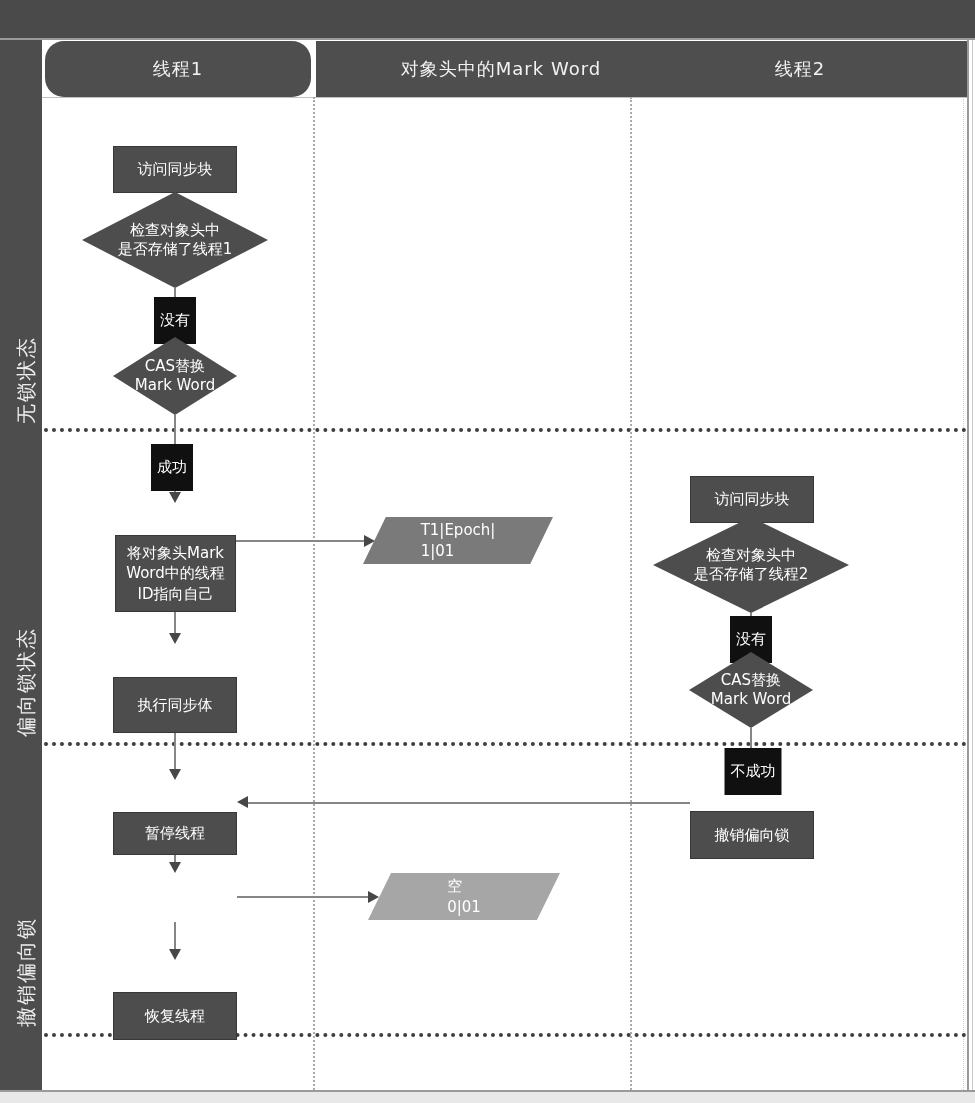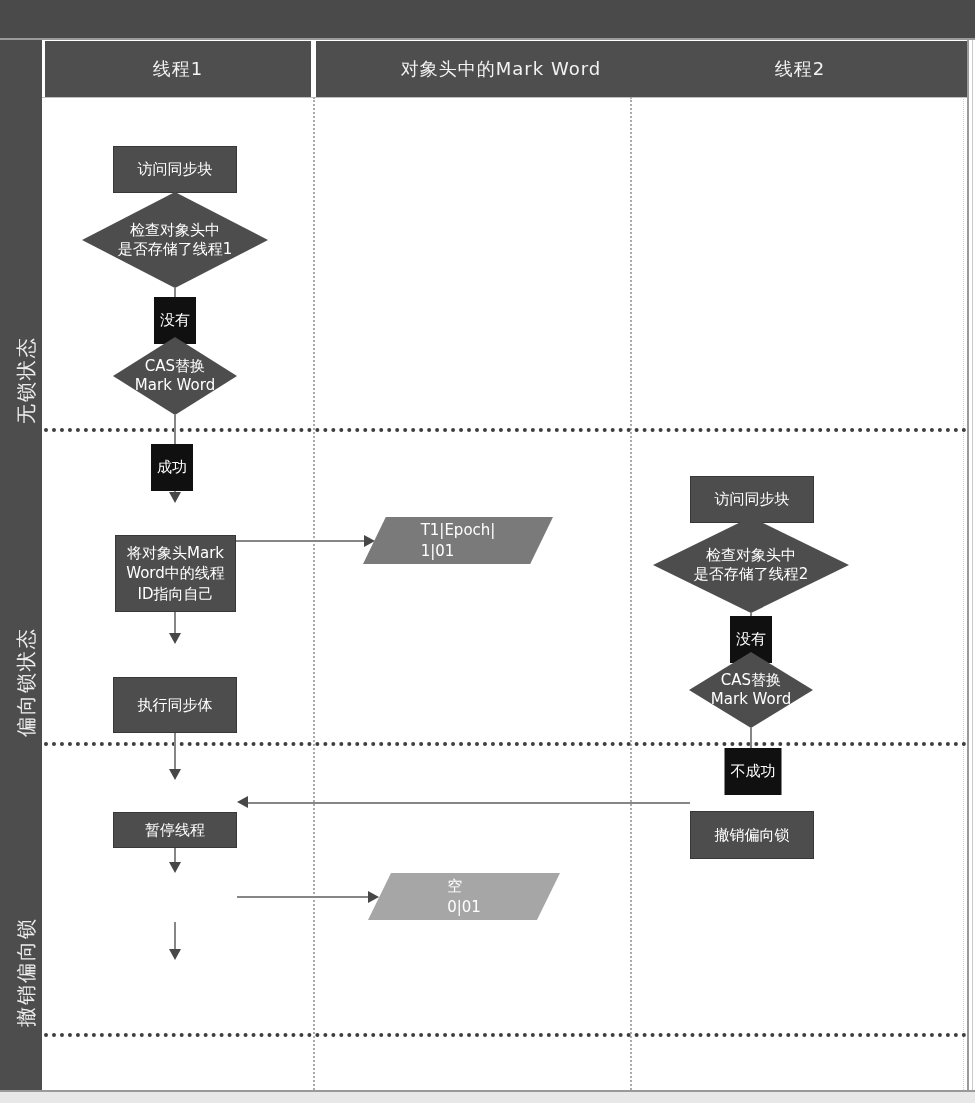--- a/index.html
+++ b/index.html
@@ -45,21 +45,21 @@
 </style>
 </head>
 <body>
 
 <div class="canvas">
 
   <div class="titlebar"></div>
   <div class="title-underline"></div>
   <div class="sidebar"></div>
 
-  <div class="hcell" style="left:45px; width:266px;">线程1</div>
+  <div class="hcell" style="left:45px; width:266px;border-radius:19px;">线程1</div>
   <div class="hcell" style="left:316px; width:370px;">对象头中的Mark Word</div>
   <div class="hcell" style="left:633px; width:334px;">线程2</div>
   <div class="header-underline"></div>
 
   <div class="vdotted" style="left:313px;"></div>
   <div class="vdotted" style="left:630px;"></div>
   <div class="vdotted-faint" style="left:963px;"></div>
 
   <div class="hdashed" style="top:428px;"></div>
   <div class="hdashed" style="top:742px;"></div>
@@ -120,21 +120,22 @@
   <div class="diamond" style="left:82px; top:192px; width:186px; height:96px;">检查对象头中
 是否存储了线程1</div>
   <div class="blabel" style="left:175px; top:297px;">没有</div>
   <div class="diamond" style="left:113px; top:337px; width:124px; height:78px;">CAS替换
 Mark Word</div>
   <div class="blabel" style="left:172px; top:444px;">成功</div>
   <div class="node" style="left:115px; top:503px; width:121px; height:77px;">将对象头Mark
 Word中的线程
 ID指向自己</div>
   <div class="node" style="left:113px; top:645px; width:124px; height:56px;">执行同步体</div>
-  <div class="node" style="left:113px; top:780px; width:124px; height:36px;">暂停线程</div>
+  <div class="node" style="left:113px; top:780px; width:124px; height:43px;">暂停线程</div>
+  <div class="node" style="left:113px; top:960px; width:124px; height:48px;">恢复线程</div>
 
   <div class="para para1" style="left:363px; top:517px; width:190px; height:47px;">T1|Epoch|
 1|01</div>
   <div class="para para2" style="left:368px; top:873px; width:192px; height:47px;">空
 0|01</div>
 
   <div class="node" style="left:690px; top:444px; width:124px; height:47px;">访问同步块</div>
   <div class="diamond" style="left:653px; top:517px; width:196px; height:96px;">检查对象头中
 是否存储了线程2</div>
   <div class="blabel" style="left:751px; top:616px;">没有</div>

